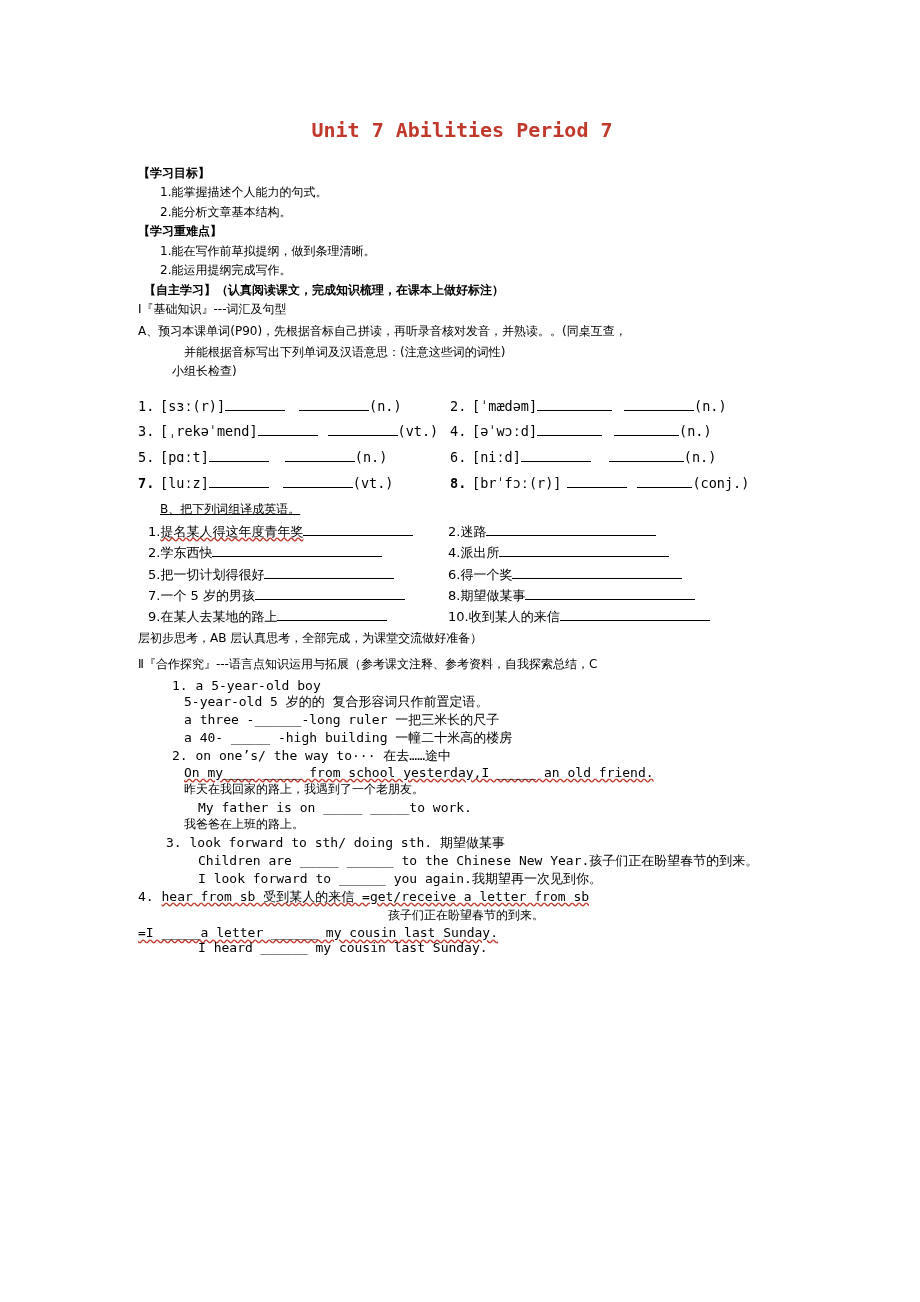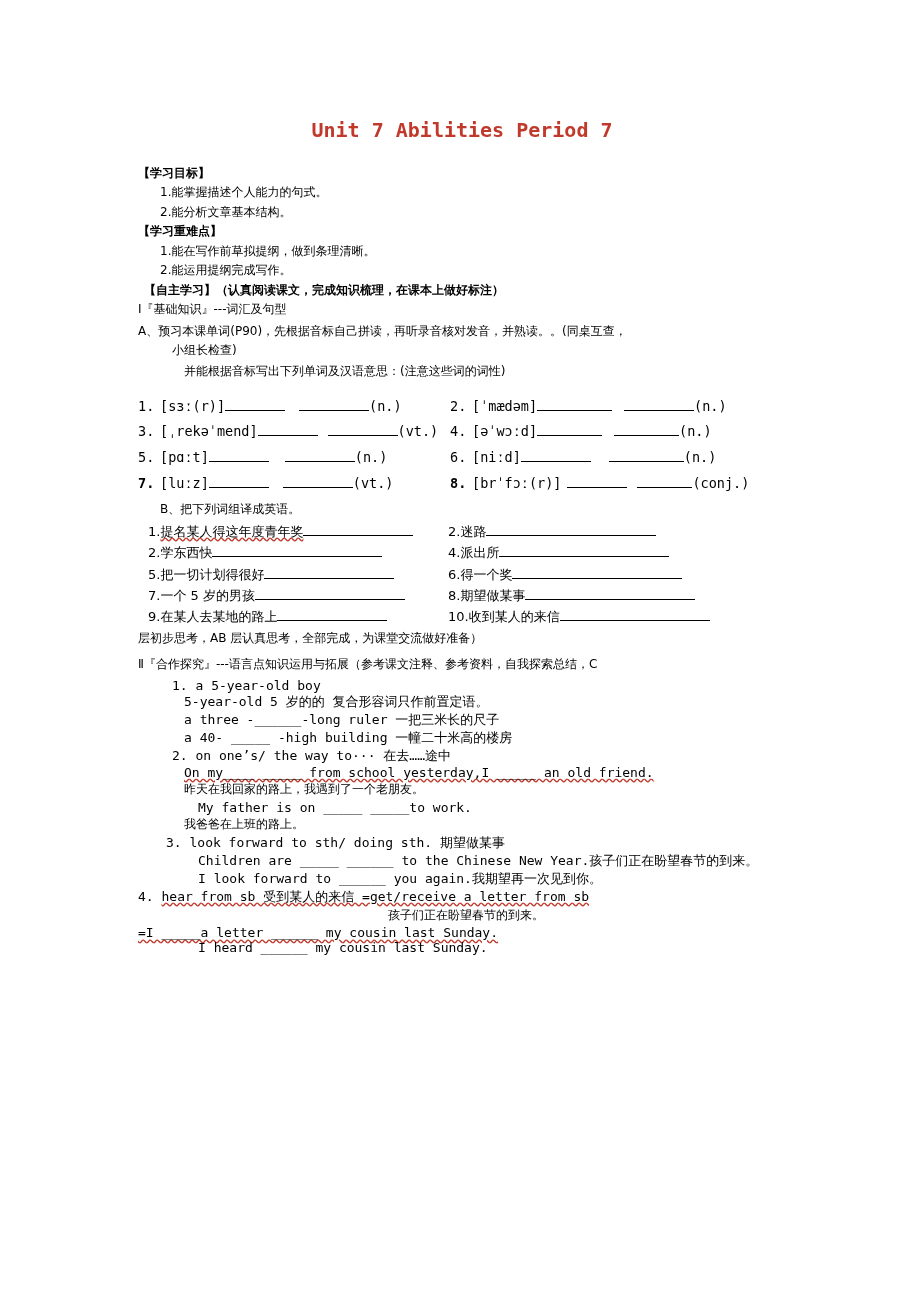--- a/index.html
+++ b/index.html
@@ -114,22 +114,22 @@
     <div class="cn line ind1">1.能在写作前草拟提纲，做到条理清晰。</div>
     <div class="cn line ind1">2.能运用提纲完成写作。</div>
 
     <div class="cn bold line" style="padding-left:6px;">【自主学习】（认真阅读课文，完成知识梳理，在课本上做好标注）</div>
 
     <div class="cn line">
       <span>Ⅰ『基础知识』---词汇及句型</span>
     </div>
 
     <div class="cn line" style="margin-top:2px;">A、预习本课单词(P90)，先根据音标自己拼读，再听录音核对发音，并熟读。。(同桌互查，</div>
+    <div class="cn line ind3" style="margin-top:2px;">并能根据音标写出下列单词及汉语意思：(注意这些词的词性)</div>
     <div class="cn line ind2">小组长检查)</div>
-    <div class="cn line ind3" style="margin-top:2px;">并能根据音标写出下列单词及汉语意思：(注意这些词的词性)</div>
 
     <div class="spacer6"></div>
 
     <div class="vocab-row">
       <div class="vocab-col left">
         <span class="num">1.</span>
         <span class="phon">[sɜː(r)]</span>
         <span class="blank b60"></span>
         <span style="width:14px;display:inline-block;"></span>
         <span class="blank b70"></span>
@@ -196,21 +196,21 @@
         <span class="num bold">8.</span>
         <span class="phon">[brˈfɔː(r)]</span>
         <span style="width:6px;display:inline-block;"></span>
         <span class="blank b60"></span>
         <span style="width:10px;display:inline-block;"></span>
         <span class="blank b55"></span>
         <span>(conj.)</span>
       </div>
     </div>
 
-    <div class="cn line ind1" style="margin-top:4px;">B、把下列词组译成英语。</div>
+    <div class="cn line ind1" style="margin-top:4px;text-decoration:underline;">B、把下列词组译成英语。</div>
 
     <div class="phrase-row">
       <div class="phrase-col" style="padding-left:10px;">
         <span>1.</span>
         <span class="squig">提名某人得这年度青年奖</span>
         <span class="blank b110"></span>
       </div>
       <div class="phrase-col wide">
         <span>2.</span>
         <span>迷路</span>

